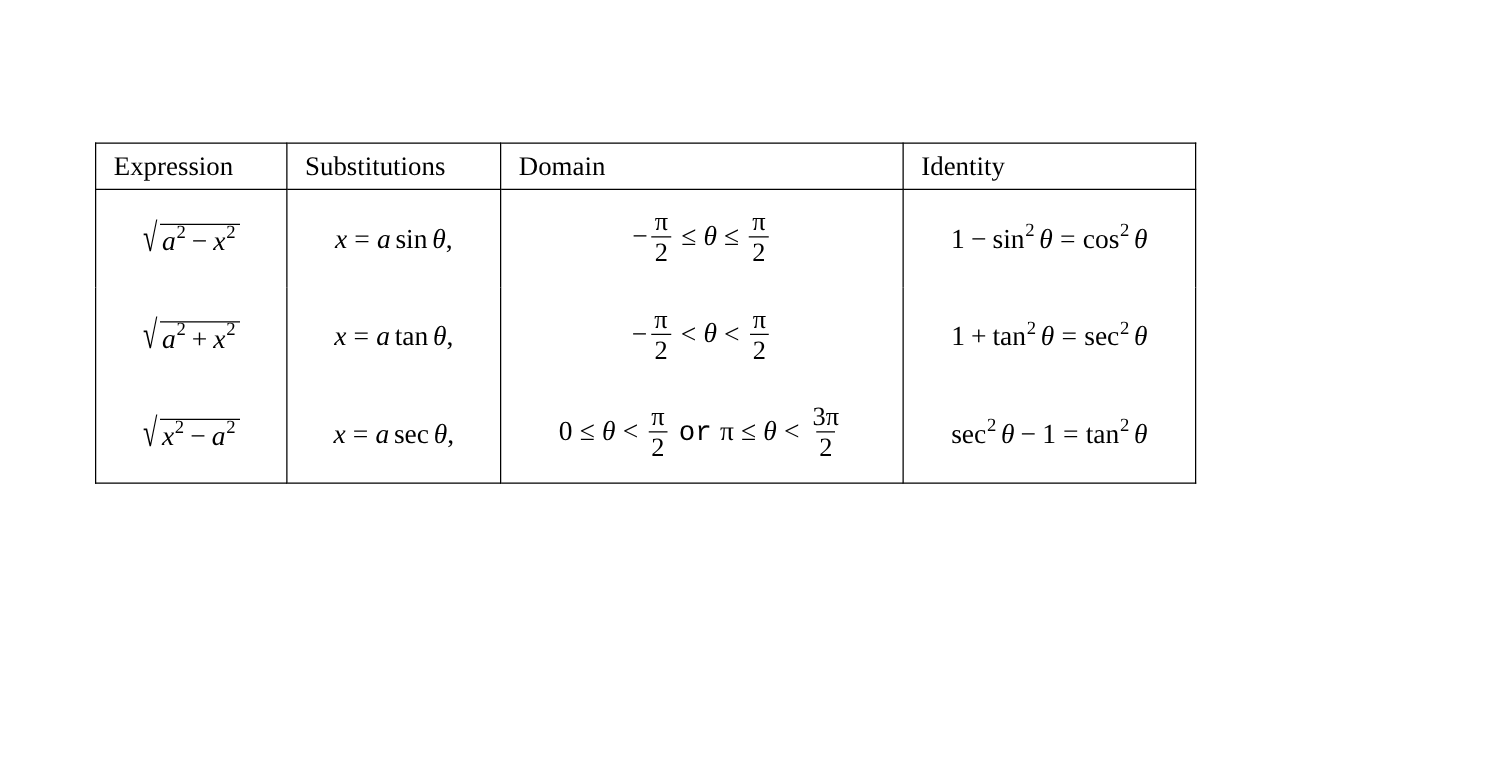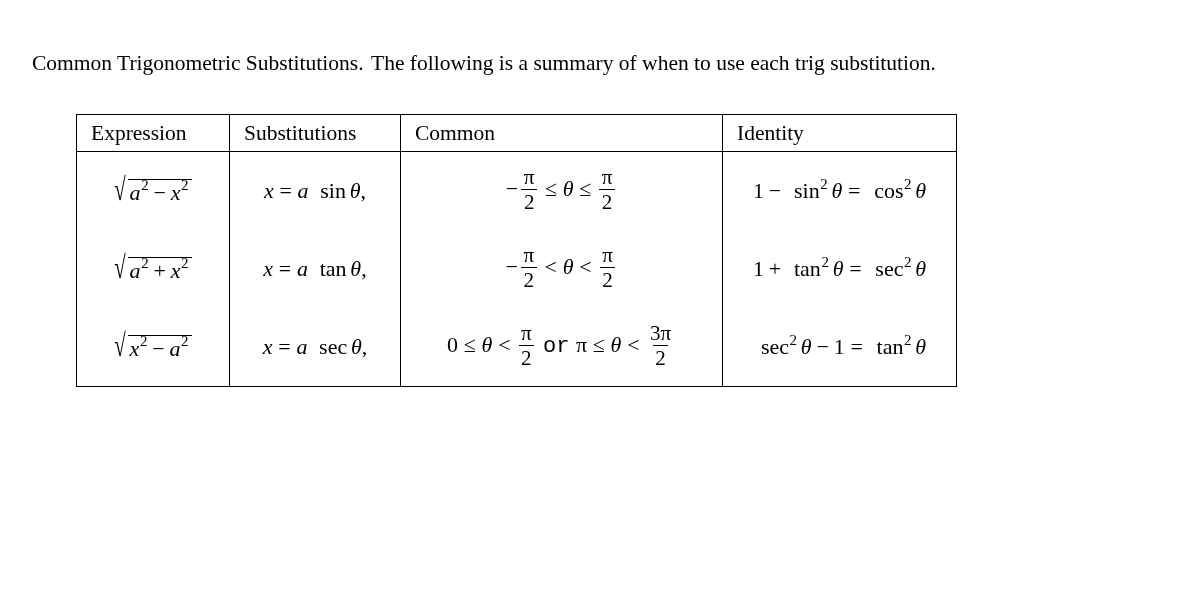--- a/index.html
+++ b/index.html
@@ -86,21 +86,21 @@
   
   .math {
     font-family: "Liberation Serif", "DejaVu Serif", serif;
     font-size: 22px;
     white-space: nowrap;
     line-height: 1;
   }
   .mi { font-style: italic; }            
   .mgreek { font-style: italic; }        
   .mpi { font-style: normal; }           
-  .mop { font-style: normal; margin-left: 8px; }           
+  .mop { font-style: normal; }           
   .mn { font-style: normal; }            
   .mbin { padding: 0 0.22em; font-style: normal; }   
   .mrel { padding: 0 0.26em; font-style: normal; }   
   .mthin { display: inline-block; width: 0.17em; }
   .mword { font-style: normal; padding: 0 0.3em; font-family: Liberation Mono, monospace; }
 
   sup.exp {
     font-size: 0.68em;
     vertical-align: 0.62em;
     font-style: normal;
@@ -151,36 +151,33 @@
     border-top: 1.1px solid #000;
     font-size: 0.96em;
   }
   .neg-lead { margin-right: 0.04em; }
 </style>
 </head>
 <body>
 
 <div class="page">
 
-  <p class="intro">
-    <span>Common Trigonometric Substitutions.</span><span class="sentence-gap"></span><span>The following is a summary of when to use each trig substitution.</span>
-  </p>
 
   <table class="trig-table">
     <colgroup>
       <col class="col-expr">
         <col class="col-subs">
         <col class="col-dom">
         <col class="col-ident">
     </colgroup>
     <thead>
       <tr>
         <th>Expression</th>
         <th>Substitutions</th>
-        <th>Common</th>
+        <th>Domain</th>
         <th>Identity</th>
       </tr>
     </thead>
     <tbody>
 
       <tr>
         <td>
           <div class="cell-inner center">
             <span class="math">
               <span class="sqrt">

